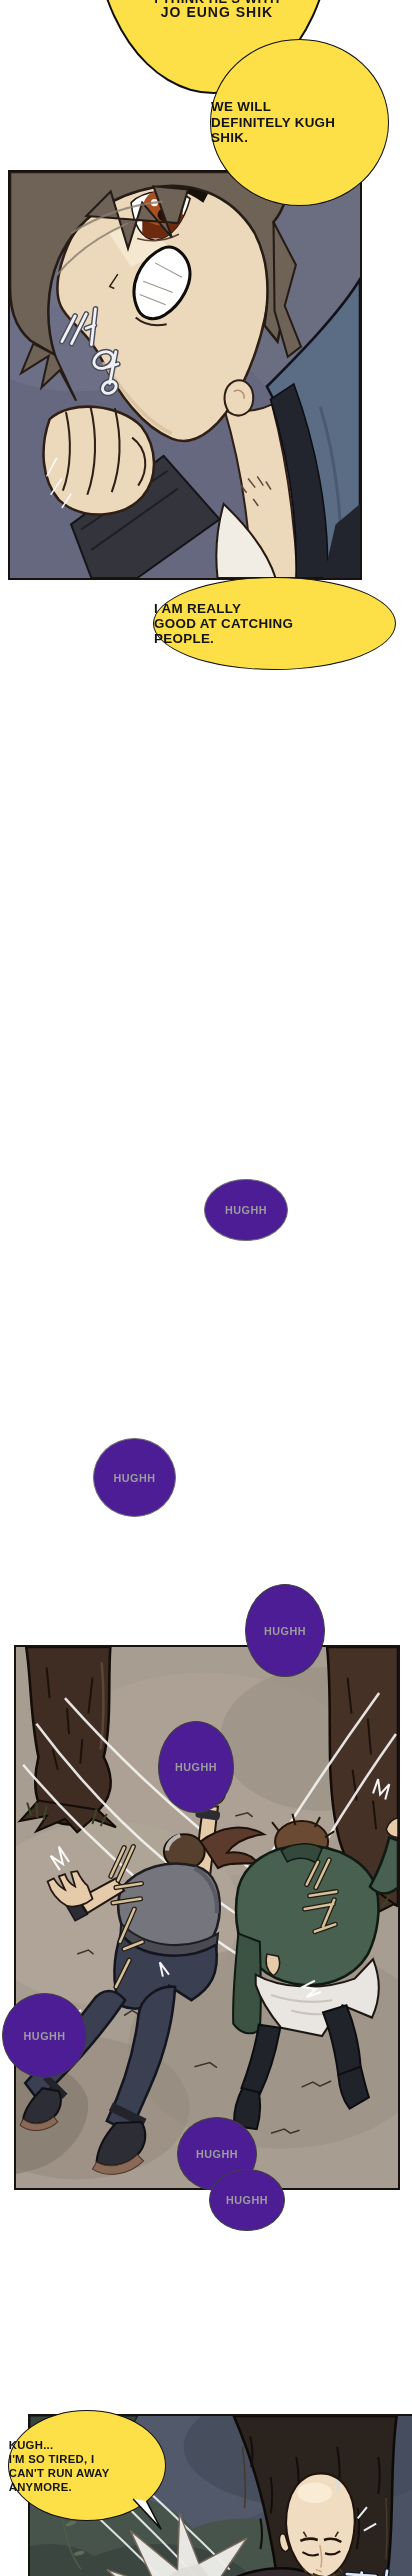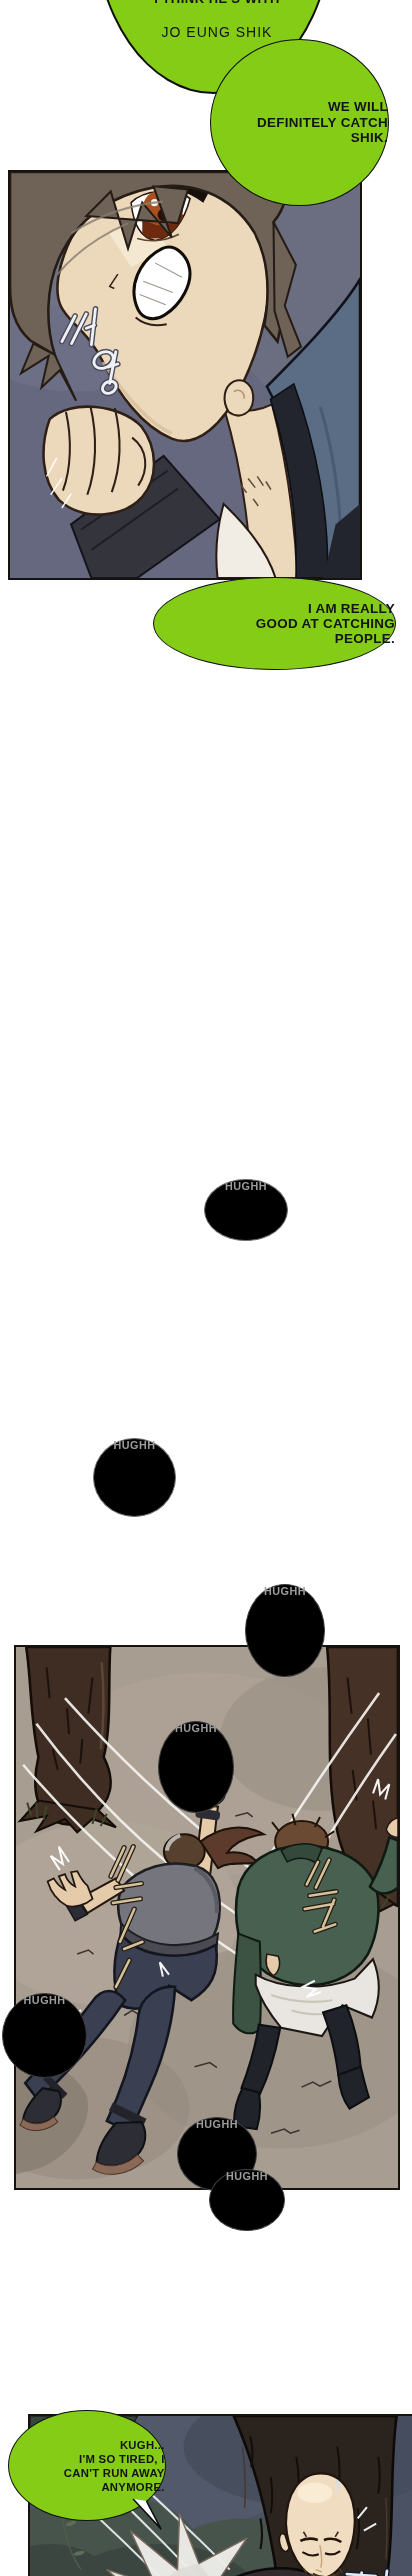--- a/index.html
+++ b/index.html
@@ -1,40 +1,40 @@
 <!DOCTYPE html>
 <html style="font-size:8.2px"><head>
 <meta charset="utf-8">
 <style>
   html,body{margin:0;padding:0;background:#ffffff;}
   #page{position:relative;width:412px;height:2797px;margin:0 auto;background:#ffffff;
         overflow:hidden;font-family:"Liberation Sans",sans-serif;}
   .panel{position:absolute;box-sizing:border-box;border:2.1px solid #17120e;z-index:1;overflow:hidden;}
   .panel svg{display:block;width:100%;height:100%;}
   
-  .bubble{position:absolute;background:#84cc16;border:1.5px solid #0f0f0f;border-radius:50%;
-          z-index:5;display:flex;flex-direction:column;align-items:flex-end;justify-content:center;
+  .bubble{position:absolute;background:#fde047;border:1.5px solid #0f0f0f;border-radius:50%;
+          z-index:5;display:flex;flex-direction:column;align-items:flex-start;justify-content:center;
           text-align:center;}
   .bubble .txt{color:#141414;font-weight:700;letter-spacing:0.3px;white-space:nowrap;}
   #bubble-intro{left:93px;top:-255px;width:237px;height:345px;border-width:2.1px;}
   #intro-lines{position:absolute;left:114px;top:0;width:206px;z-index:6;text-align:center;}
   #intro-clip{position:absolute;left:0;top:-8.8px;width:206px;font-size:13px;font-weight:700;
               letter-spacing:0.5px;color:#141414;white-space:nowrap;}
-  #intro-name{position:absolute;left:0;top:4.1px;width:206px;font-size:14px;font-weight:400;
-              letter-spacing:1px;color:#141414;white-space:nowrap;margin-top:20px;}
+  #intro-name{position:absolute;left:0;top:4.1px;width:206px;font-size:14px;font-weight:700;
+              letter-spacing:1px;color:#141414;white-space:nowrap;}
   #bubble-catch{left:210px;top:39px;width:177px;height:165px;}
   #bubble-catch .txt{font-size:13.4px;line-height:15.5px;}
   #bubble-good{left:153px;top:577px;width:241px;height:91px;}
   #bubble-good .txt{font-size:13.4px;line-height:15px;}
   #bubble-tired{left:7.7px;top:2410px;width:156px;height:109px;border-width:1.5px;}
   #bubble-tired .txt{font-size:11.3px;line-height:14px;}
   #tired-tail{position:absolute;left:129px;top:2497px;z-index:6;}
   
-  .sigh{position:absolute;background:#000000;border:1px solid #6f6f6f;border-radius:50%;z-index:5;
-        display:flex;justify-content:center;}
+  .sigh{position:absolute;background:#4c1d95;border:1px solid #6f6f6f;border-radius:50%;z-index:5;
+        display:flex;align-items:center;justify-content:center;}
   .sigh span{color:#9c9c9c;font-weight:700;font-size:10.8px;letter-spacing:0.5px;}
   .sigh.dark{border-color:#3f3f3f;}
   #sigh-1{left:204px;top:1179px;width:82px;height:60px;}
   #sigh-2{left:93px;top:1438px;width:81px;height:77px;}
   #sigh-3{left:245px;top:1584px;width:78px;height:91px;}
   #sigh-4{left:158px;top:1721px;width:74px;height:90px;}
   #sigh-5{left:2.1px;top:1993px;width:83px;height:83px;}
   #sigh-6{left:177px;top:2117px;width:78px;height:72px;}
   #sigh-7{left:209px;top:2169px;width:74px;height:60px;}
   #panel-1{left:7.7px;top:170px;width:354px;height:410px;background:#6b6d81;}
@@ -336,21 +336,21 @@
   </div>
 
   <div class="bubble" id="bubble-intro"></div>
   <div id="intro-lines">
     <div id="intro-clip">I THINK HE'S WITH</div>
     <div id="intro-name">JO EUNG SHIK</div>
   </div>
 
   <div class="bubble" id="bubble-catch">
     <div class="txt">WE WILL</div>
-    <div class="txt">DEFINITELY CATCH</div>
+    <div class="txt">DEFINITELY KUGH</div>
     <div class="txt">SHIK.</div>
   </div>
 
   <div class="bubble" id="bubble-tired">
     <div class="txt">KUGH...</div>
     <div class="txt">I'M SO TIRED, I</div>
     <div class="txt">CAN'T RUN AWAY</div>
     <div class="txt">ANYMORE.</div>
   </div>
 

